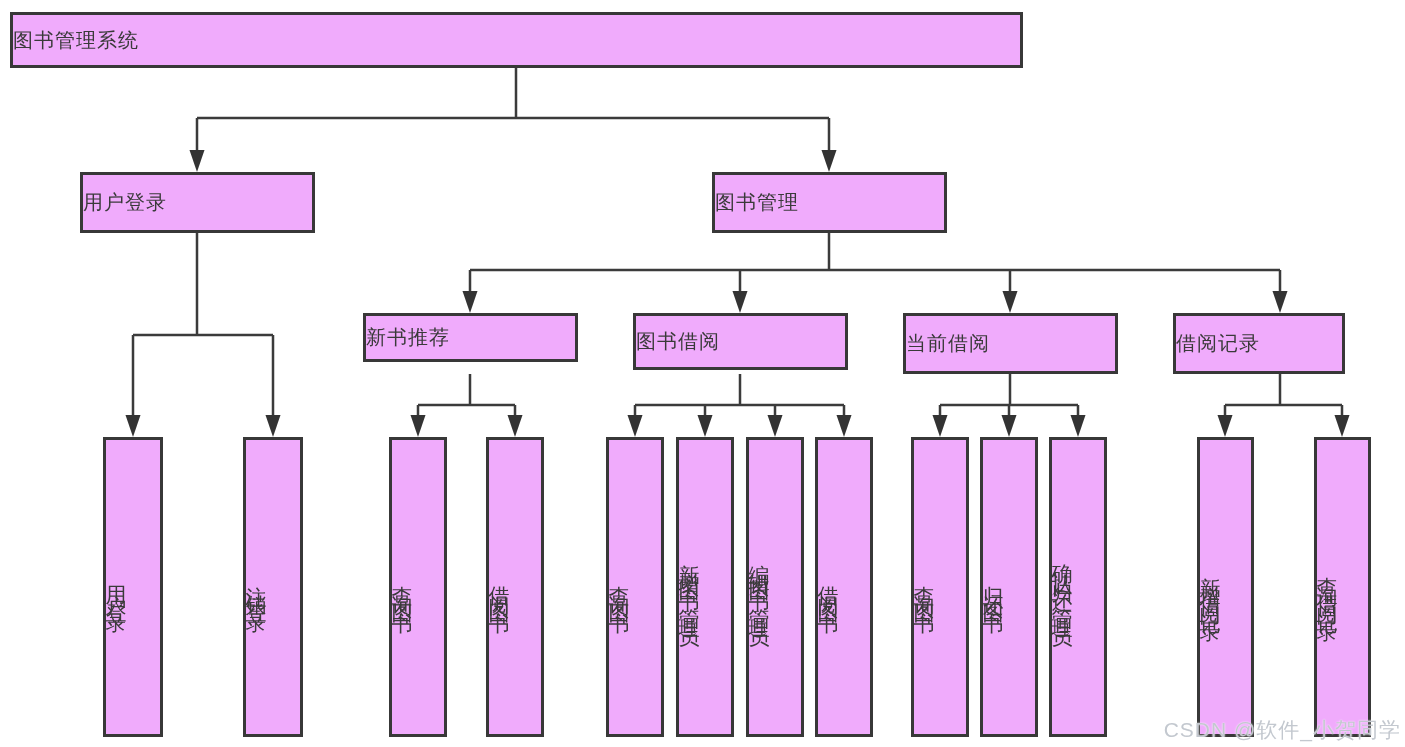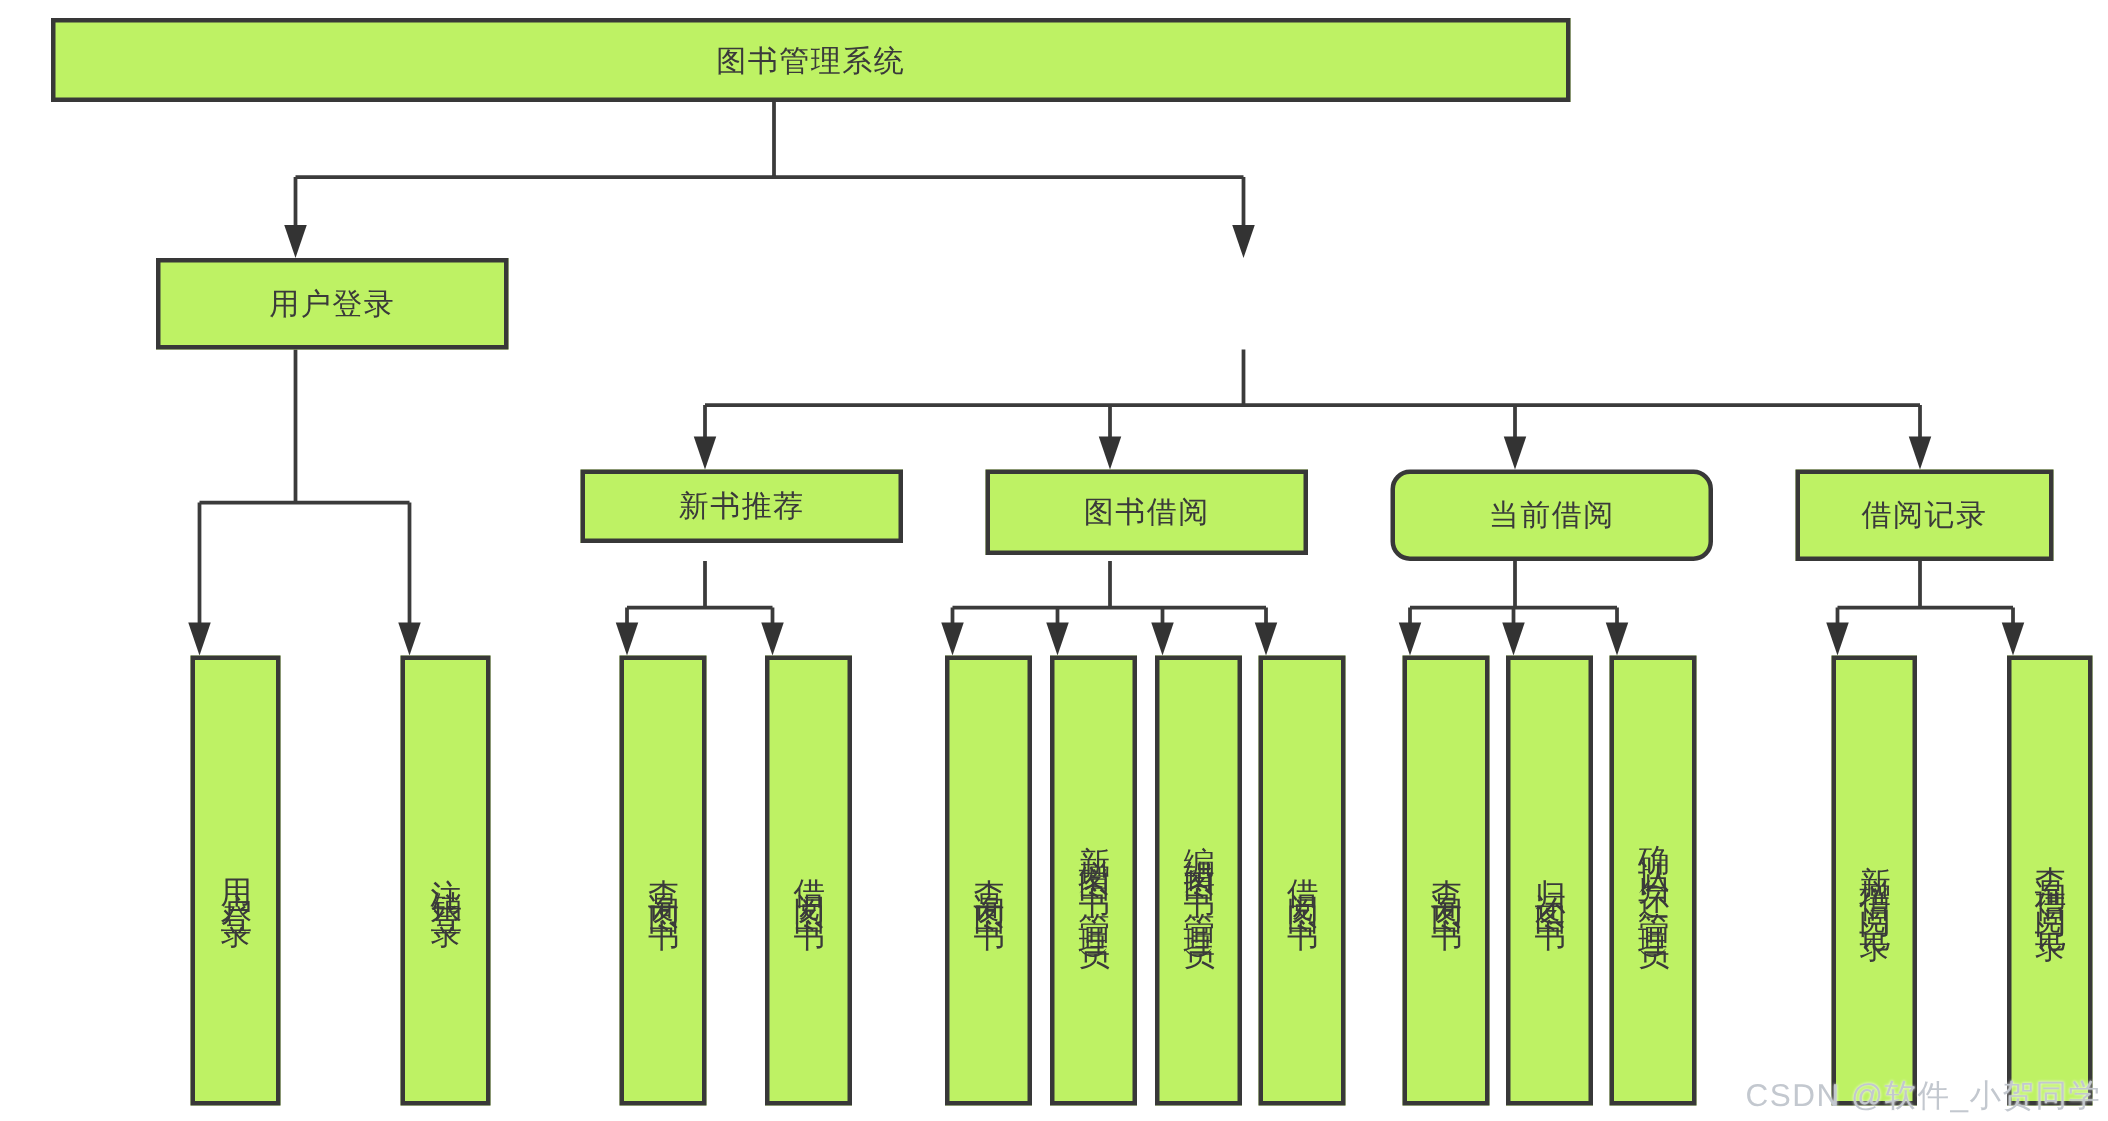--- a/index.html
+++ b/index.html
@@ -2,36 +2,36 @@
 <html><head>
 <meta charset="utf-8">
 <style>
   html,body{margin:0;padding:0;background:#ffffff;}
   .canvas{
     position:relative;width:1405px;height:747px;background:#ffffff;overflow:hidden;
     font-family:"Liberation Sans","DejaVu Sans",sans-serif;
   }
   .connectors{position:absolute;left:0;top:0;width:1405px;height:747px;}
   .node{
-    position:absolute;background:#bef264;border:3px solid #383838;box-sizing:border-box;
-    display:flex;align-items:center;justify-content:center;color:#3a3a3a;margin-left:24px;
+    position:absolute;background:#f0abfc;border:3px solid #383838;box-sizing:border-box;
+    display:flex;align-items:center;color:#3a3a3a;
   }
   .hbox{font-size:20px;letter-spacing:1px;}
   .vbox{top:437px;height:300px;}
   .vbox .vtext{
     writing-mode:vertical-rl;text-orientation:mixed;
     font-size:21px;letter-spacing:9px;line-height:1;color:#3a3a3a;
   }
   
   #node-root{left:10px;top:12px;width:1013px;height:56px;}
   #node-user-login{left:80px;top:172px;width:235px;height:61px;}
   #node-book-mgmt{left:712px;top:172px;width:235px;height:61px;}
   #node-new-book-rec{left:363px;top:313px;width:215px;height:49px;}
   #node-book-borrow{left:633px;top:313px;width:215px;height:57px;}
-  #node-current-borrow{left:903px;top:313px;width:215px;height:61px;border-radius:13px;}
+  #node-current-borrow{left:903px;top:313px;width:215px;height:61px;}
   #node-borrow-records{left:1173px;top:313px;width:172px;height:61px;}
   
   #leaf-user-login{left:103px;width:60px;}
   #leaf-logout{left:243px;width:60px;}
   #leaf-query-book-1{left:389px;width:58px;}
   #leaf-borrow-book-1{left:486px;width:58px;}
   #leaf-query-book-2{left:606px;width:58px;}
   #leaf-add-book{left:676px;width:58px;}
   #leaf-edit-book{left:746px;width:58px;}
   #leaf-borrow-book-2{left:815px;width:58px;}
@@ -93,20 +93,23 @@
     </g>
   </svg>
 
   <div class="node hbox" id="node-root">
     <span>图书管理系统</span>
   </div>
 
   <div class="node hbox" id="node-user-login">
     <span>用户登录</span>
   </div>
+  <div class="node hbox" id="node-book-mgmt">
+    <span>图书管理</span>
+  </div>
 
   <div class="node hbox" id="node-new-book-rec">
     <span>新书推荐</span>
   </div>
   <div class="node hbox" id="node-book-borrow">
     <span>图书借阅</span>
   </div>
   <div class="node hbox" id="node-current-borrow">
     <span>当前借阅</span>
   </div>

